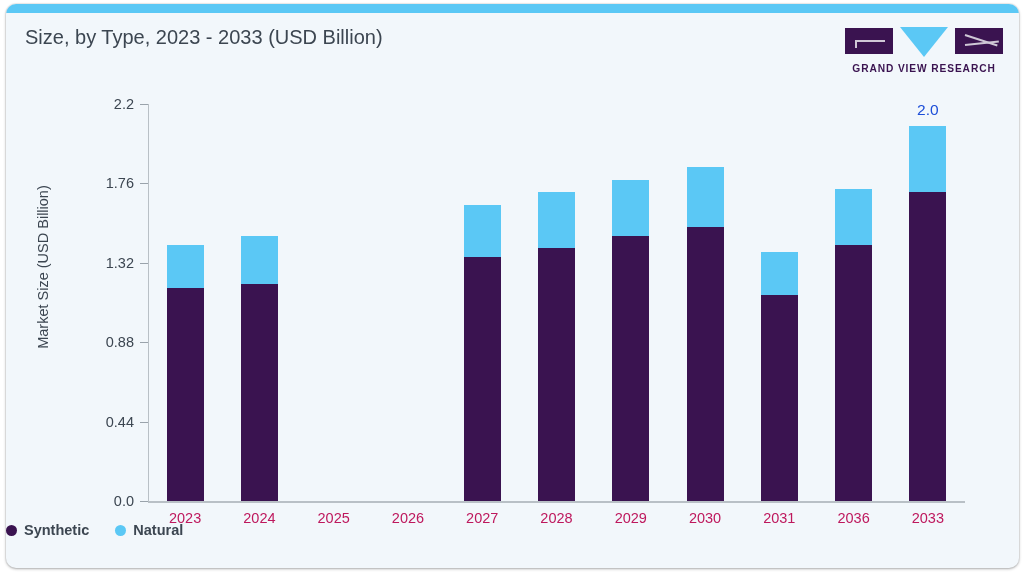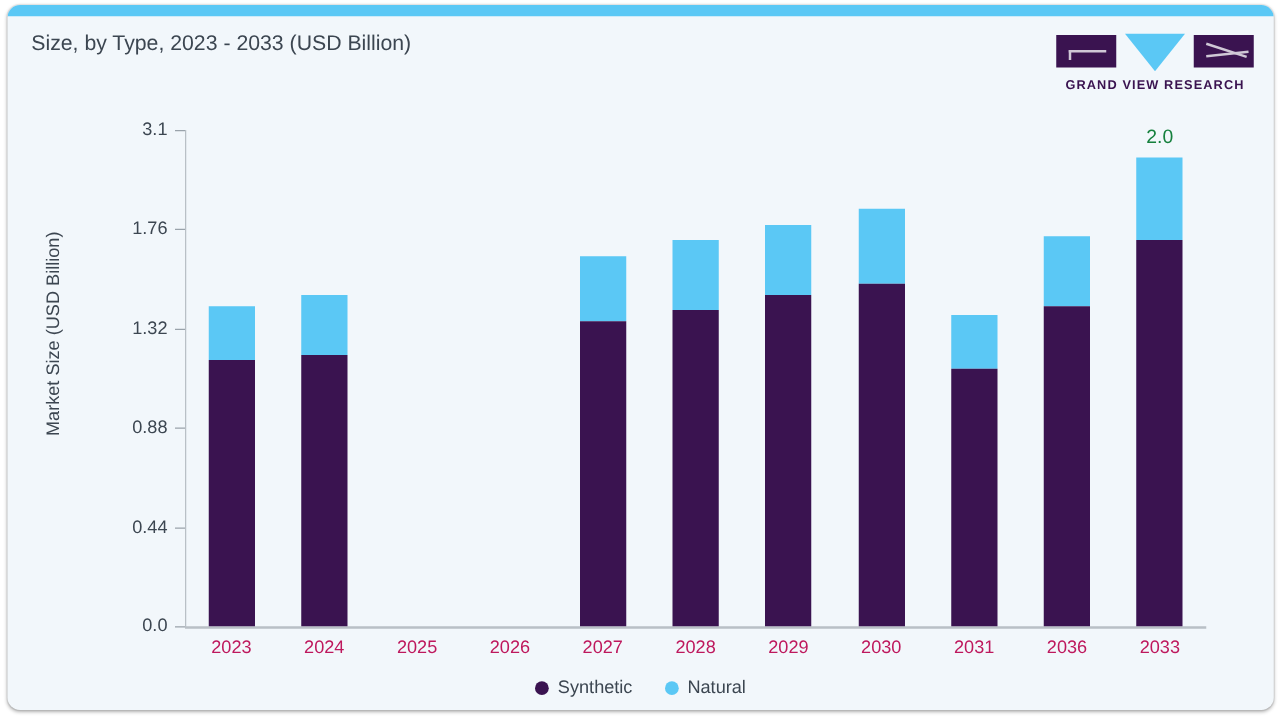--- a/index.html
+++ b/index.html
@@ -42,21 +42,21 @@
   }
   .chart-title {
     font-size: 24.5px;
     font-weight: bold;
     color: #3d0b4d;
     letter-spacing: -0.2px;
     margin: 0;
     line-height: 1.18;
   }
   .chart-subtitle {
-    font-size: 17px;
+    font-size: 20px;
     color: #3c4651;
     margin: 3px 0 0 0;
     line-height: 1.2;
   }
 
   
   .logo {
     position: absolute;
     right: 16px;
     top: 24px;
@@ -192,42 +192,43 @@
   }
   .seg-natural { background: #5bc8f5; }
   .seg-synthetic { background: #3a1350; }
   .bar-value {
     position: absolute;
     bottom: 100%;
     left: 50%;
     transform: translateX(-50%);
     margin-bottom: 7px;
     font-size: 15.5px;
-    color: #15803d;
+    color: #1d4ed8;
     white-space: nowrap;
   }
   .x-label {
     position: absolute;
     top: 506px;
     width: 80px;
     text-align: center;
     font-size: 14.5px;
     color: #be185d;
   }
 
   
   .legend {
     position: absolute;
     left: 0;
-    top: 538px;
+    top: 518px;
     width: 1013px;
     display: flex;
-    justify-content: center;
+    justify-content: flex-start;
     align-items: center;
     gap: 26px;
+    font-weight: bold;
   }
   .legend-item {
     display: flex;
     align-items: center;
     gap: 7px;
     font-size: 14.5px;
     color: #3c4651;
   }
   .legend-dot {
     width: 11px;
@@ -262,21 +263,21 @@
   </div>
 
   <div class="plot-area">
     <div class="y-axis-title">Market Size (USD Billion)</div>
     <div class="y-labels-wrap" id="y-labels">
         <div class="y-label" style="top: 497px;">0.0</div>
         <div class="y-label" style="top: 417.6px;">0.44</div>
         <div class="y-label" style="top: 338.2px;">0.88</div>
         <div class="y-label" style="top: 258.8px;">1.32</div>
         <div class="y-label" style="top: 179.4px;">1.76</div>
-        <div class="y-label" style="top: 100px;">3.1</div>
+        <div class="y-label" style="top: 100px;">2.2</div>
       </div>
     <div id="y-ticks">
         <div class="y-tick" style="top: 497px;"></div>
         <div class="y-tick" style="top: 417.6px;"></div>
         <div class="y-tick" style="top: 338.2px;"></div>
         <div class="y-tick" style="top: 258.8px;"></div>
         <div class="y-tick" style="top: 179.4px;"></div>
         <div class="y-tick" style="top: 100px;"></div>
       </div>
     <div class="axis-line-y"></div>

